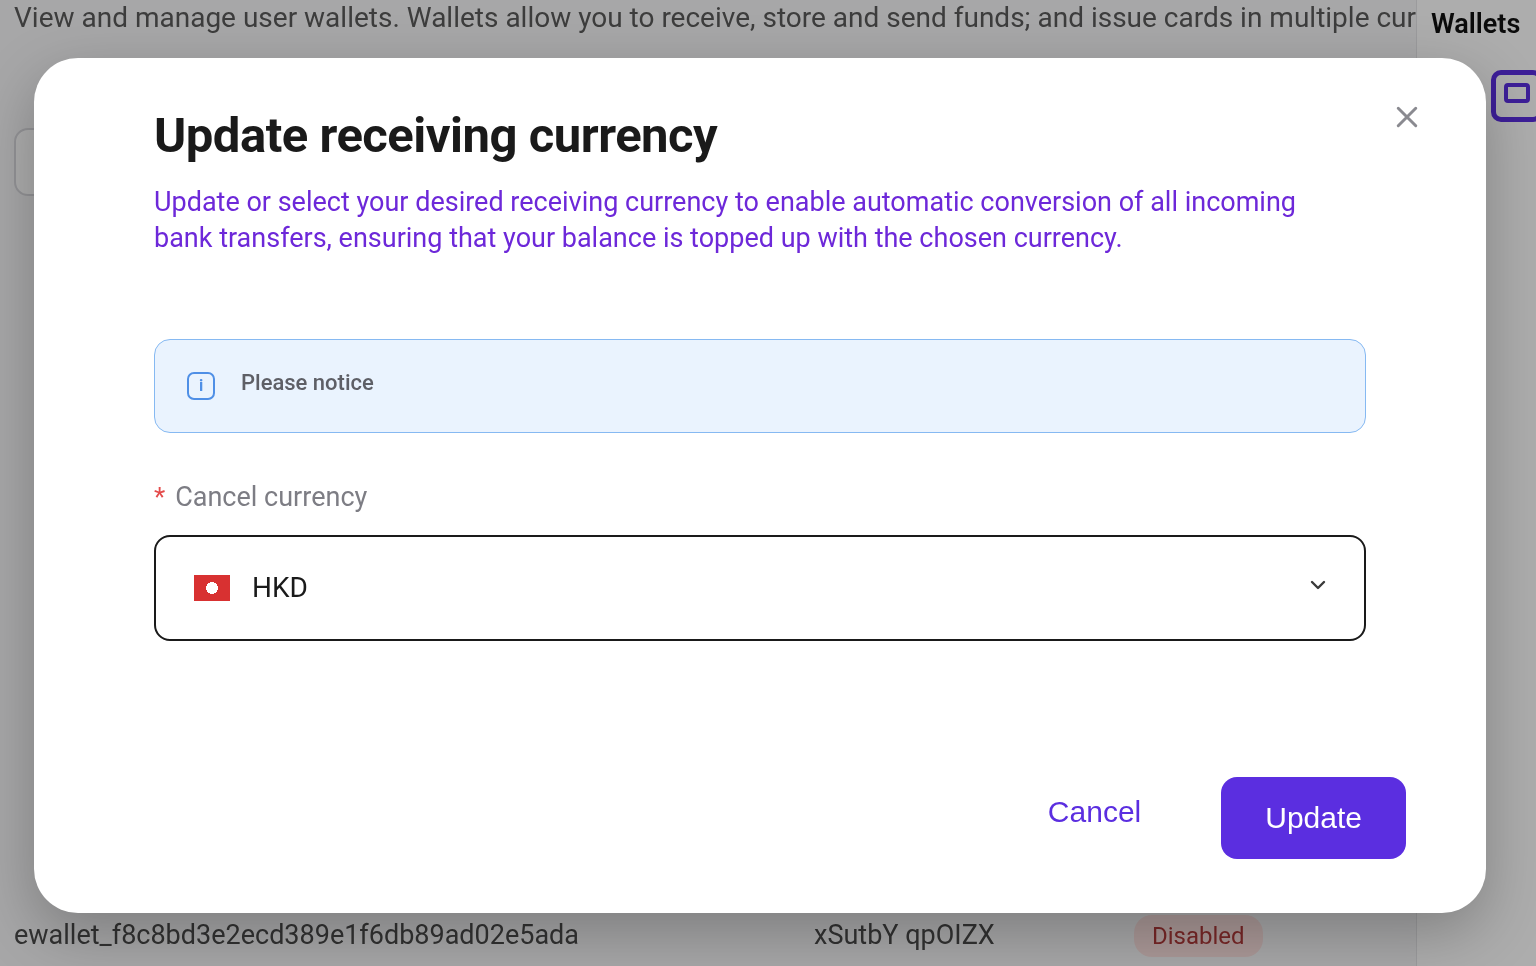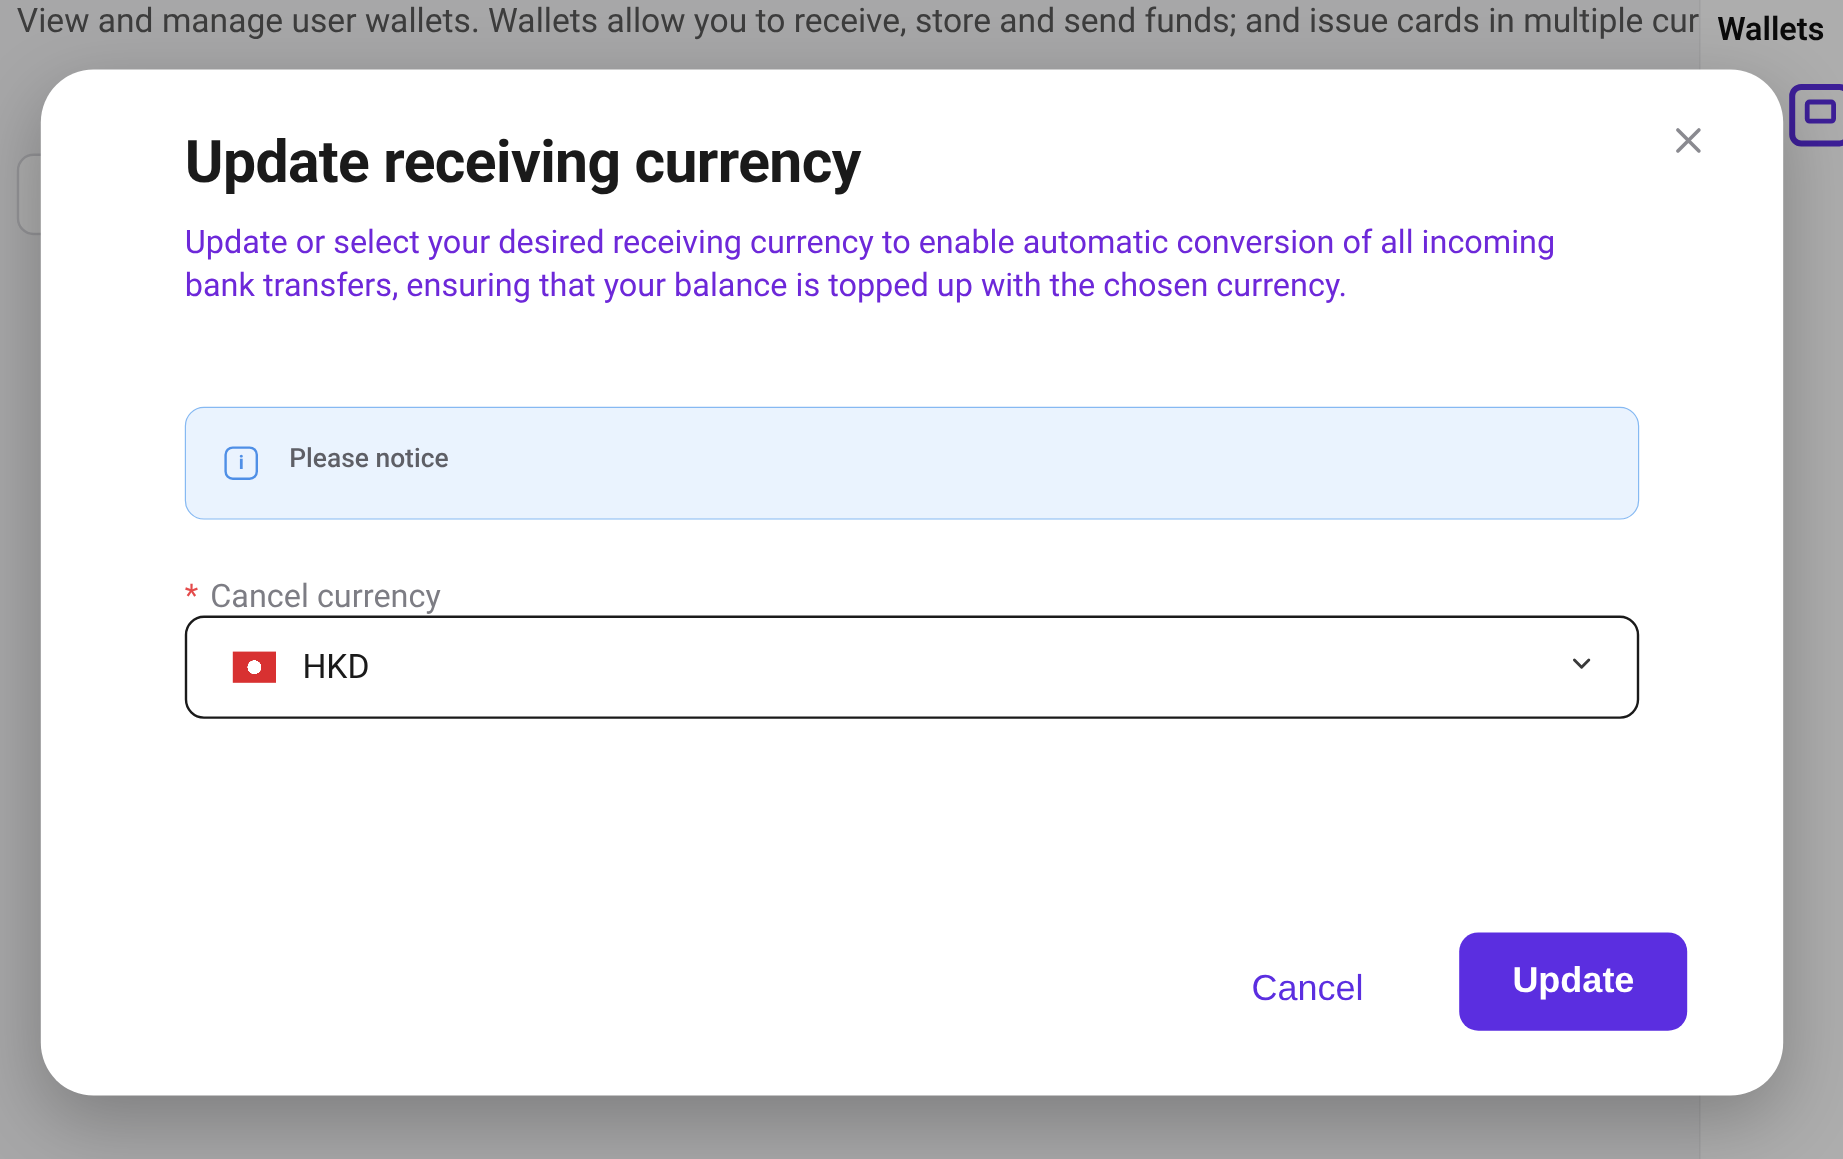--- a/index.html
+++ b/index.html
@@ -159,23 +159,24 @@
 
   
   .field { margin-top: 48px; }
   .field-label {
     font-size: 27px;
     color: #7d7d84;
     display:flex; align-items:center; gap:10px;
   }
   .field-label .req { color:#e44b4b; font-size:26px; }
   .select {
+    margin-top: 22px;
     border: 2px solid #1a1a1a;
     border-radius: 16px;
-    height: 86px;
+    height: 106px;
     display: flex;
     align-items: center;
     padding: 0 34px 0 38px;
     cursor: pointer;
     font-size: 28px;
     color:#1a1a1a;
     gap:22px;
   }
   .select .flag {
     width: 36px; height: 26px;
@@ -192,38 +193,38 @@
   }
   .select .chev { margin-left:auto; color:#3a3a3a; }
   .select .chev svg{ width:24px; height:24px; }
 
   
   .modal-footer {
     position: absolute;
     bottom: 54px;
     right: 80px;
     display: flex;
-    align-items: flex-end;
+    align-items: flex-start;
     gap: 56px;
   }
   .btn-cancel {
     background: transparent;
     border: none;
     color: #5b2ee0;
     font-size: 30px;
     font-weight: 500;
     cursor: pointer;
     padding: 18px 24px;
   }
   .btn-primary {
     background: #5b2ee0;
     color: #fff;
     border: none;
     font-size: 30px;
-    font-weight: 700;
+    font-weight: 400;
     padding: 24px 44px;
     border-radius: 16px;
     cursor: pointer;
   }
 </style>
 </head>
 <body>
 
 <div class="bg-page">
   <div class="bg-intro">View and manage user wallets. Wallets allow you to receive, store and send funds; and issue cards in multiple currencies.</div>
@@ -259,20 +260,25 @@
     <div class="kv">
         <div class="k">:</div>
         <div class="v">PYG</div>
       </div>
     <div class="kv">
         <div class="k">coun</div>
         <div class="v">GBP</div>
       </div>
   </div>
 
+  <div class="bg-table-row">
+    <div class="wid">ewallet_f8c8bd3e2ecd389e1f6db89ad02e5ada</div>
+    <div class="name">xSutbY qpOIZX</div>
+    <div class="badge">Disabled</div>
+  </div>
 </div>
 
 <div class="overlay-scrim"></div>
 
 <div class="modal">
 
   <div class="close">
     <svg viewBox="0 0 24 24">
       <path d="M5 5 L19 19 M19 5 L5 19" stroke="currentColor" stroke-width="2.4" stroke-linecap="round" fill="none"></path>
     </svg>

